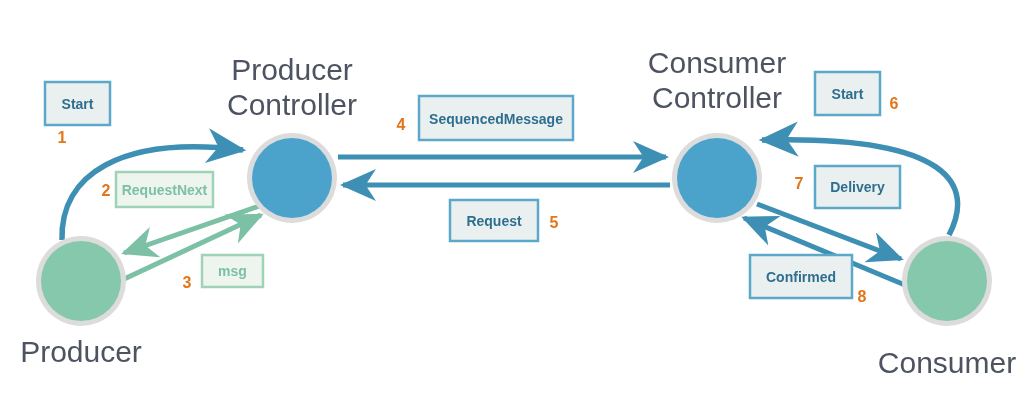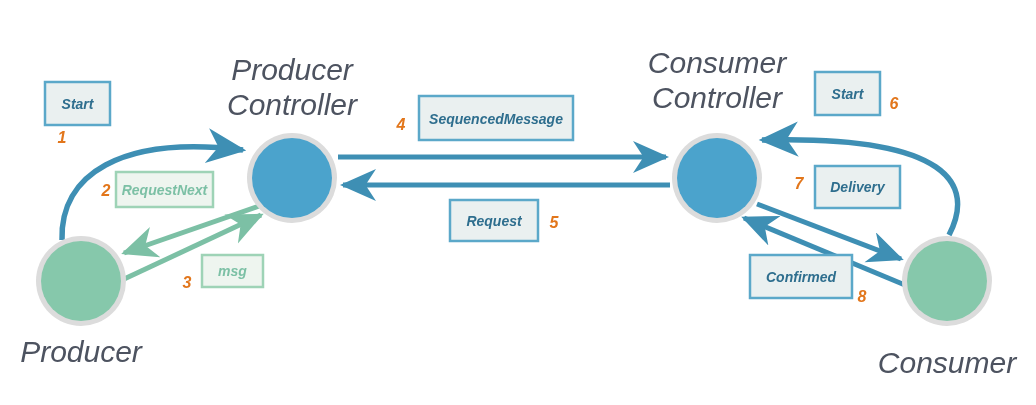--- a/index.html
+++ b/index.html
@@ -11,21 +11,20 @@
     width: 1036px;
     height: 405px;
     font-family: "Liberation Sans", sans-serif;
     overflow: hidden;
   }
   #diagram-root {
     position: relative;
     width: 1036px;
     height: 405px;
     background: #ffffff;
-    font-style: italic;
   }
   svg.diagram {
     position: absolute;
     left: 0;
     top: 0;
     width: 1036px;
     height: 405px;
   }
   
   .node-title {

